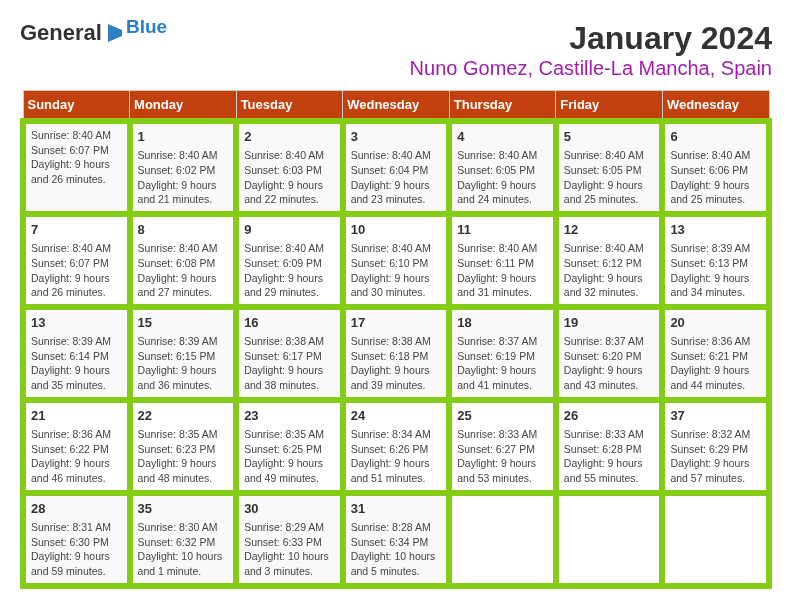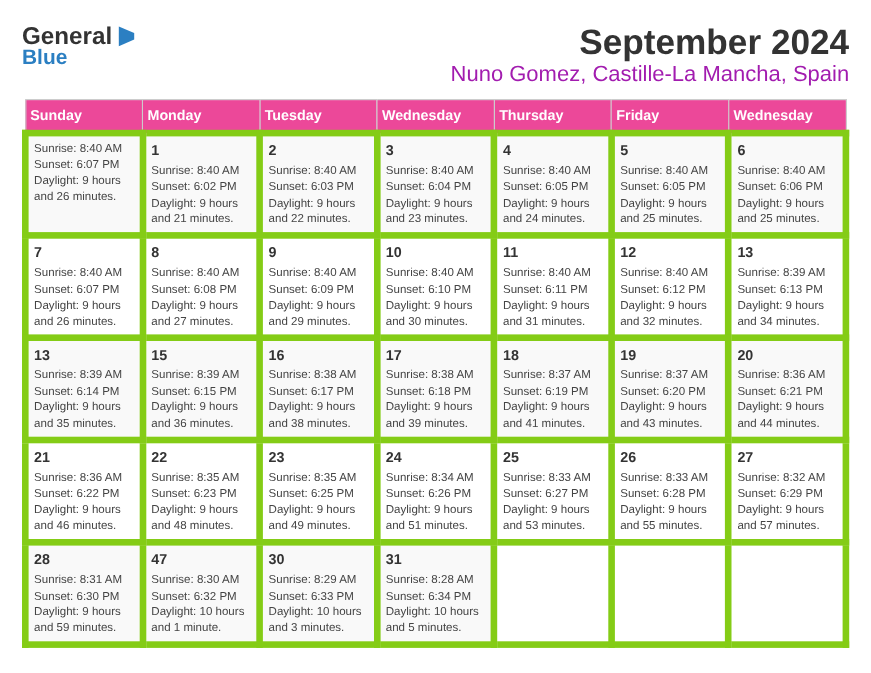--- a/index.html
+++ b/index.html
@@ -11,42 +11,42 @@
       padding: 20px;
     }
     .header {
       display: flex;
       justify-content: space-between;
       align-items: flex-start;
       margin-bottom: 10px;
     }
     .logo {
       display: flex;
-      flex-direction: column;
+      flex-direction: row;
       align-items: flex-start;
     }
     .title-block {
       text-align: right;
     }
     .month-title {
       font-size: 32px;
       font-weight: bold;
       color: #333;
     }
     .subtitle {
       font-size: 20px;
       color: #a21caf;
     }
     table {
       width: 100%;
       border-collapse: collapse;
       font-size: 11px;
     }
     thead tr {
-      background: #ec4899;
+      background: #c2410c;
       color: #fff;
       border-radius: 12px;
     }
     thead th {
       padding: 6px 4px;
       text-align: left;
       font-size: 13px;
       font-weight: bold;
       border: 1px solid #ccc;
     }
@@ -90,21 +90,21 @@
   <div class="logo">
     <div style="display:flex; align-items:center; gap:0px;">
       <span style="font-size:22px; font-weight:bold; color:#333;">General</span>
       <svg width="22" height="22" viewBox="0 0 22 22" style="margin-left:2px;">
         <polygon points="4,2 18,8 18,14 4,20" fill="#2b7fc2"></polygon>
       </svg>
     </div>
     <span style="font-size:19px; font-weight:bold; color:#2b7fc2; margin-top:-4px;">Blue</span>
   </div>
   <div class="title-block">
-    <div class="month-title">September 2024</div>
+    <div class="month-title">January 2024</div>
     <div class="subtitle">Nuno Gomez, Castille-La Mancha, Spain</div>
   </div>
 </div>
 
 <table>
   <thead>
     <tr>
     <th>Sunday</th>
         <th>Monday</th>
         <th>Tuesday</th>
@@ -304,37 +304,37 @@
 and 53 minutes.</div>
         </td>
         <td>
           <span class="day-num">26</span>
           <div class="day-info" style="white-space: pre-line;">Sunrise: 8:33 AM
 Sunset: 6:28 PM
 Daylight: 9 hours
 and 55 minutes.</div>
         </td>
         <td>
-          <span class="day-num">27</span>
+          <span class="day-num">37</span>
           <div class="day-info" style="white-space: pre-line;">Sunrise: 8:32 AM
 Sunset: 6:29 PM
 Daylight: 9 hours
 and 57 minutes.</div>
         </td>
       </tr>
       <tr>
         <td>
           <span class="day-num">28</span>
           <div class="day-info" style="white-space: pre-line;">Sunrise: 8:31 AM
 Sunset: 6:30 PM
 Daylight: 9 hours
 and 59 minutes.</div>
         </td>
         <td>
-          <span class="day-num">47</span>
+          <span class="day-num">35</span>
           <div class="day-info" style="white-space: pre-line;">Sunrise: 8:30 AM
 Sunset: 6:32 PM
 Daylight: 10 hours
 and 1 minute.</div>
         </td>
         <td>
           <span class="day-num">30</span>
           <div class="day-info" style="white-space: pre-line;">Sunrise: 8:29 AM
 Sunset: 6:33 PM
 Daylight: 10 hours

